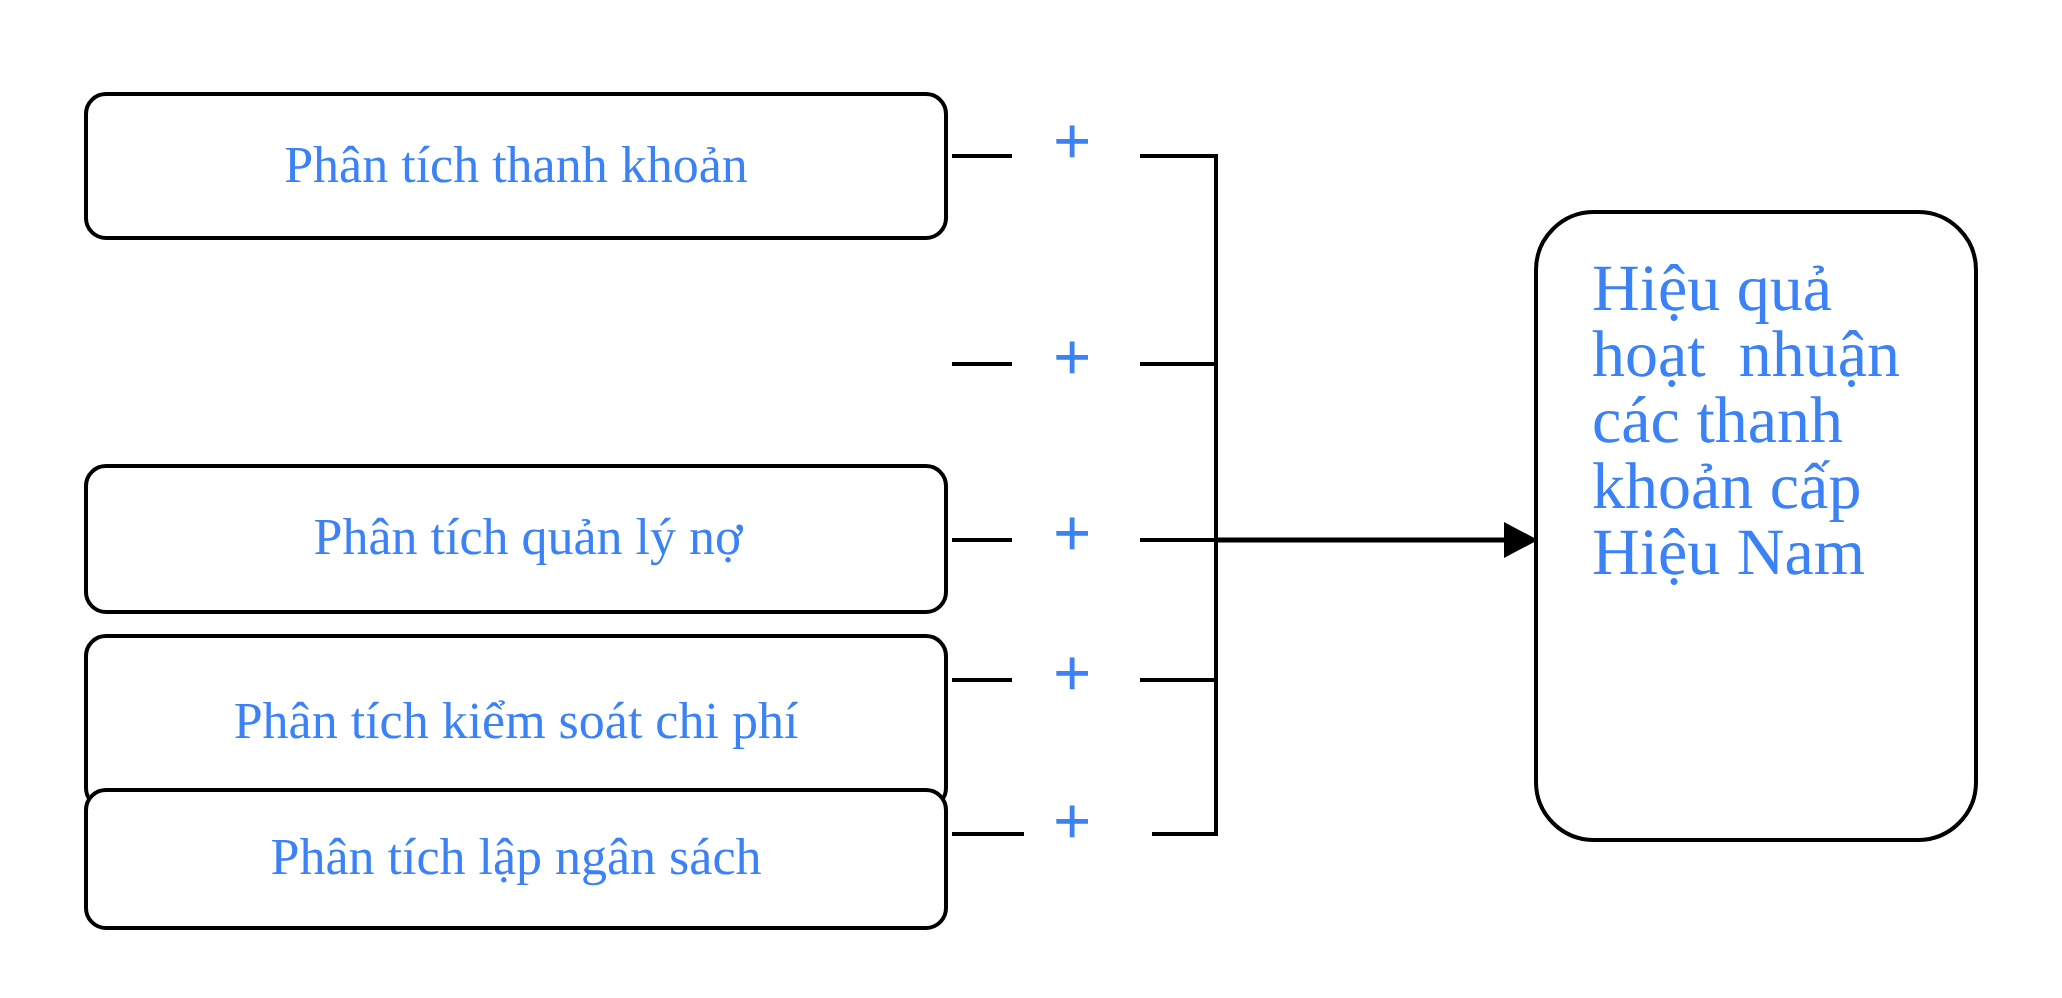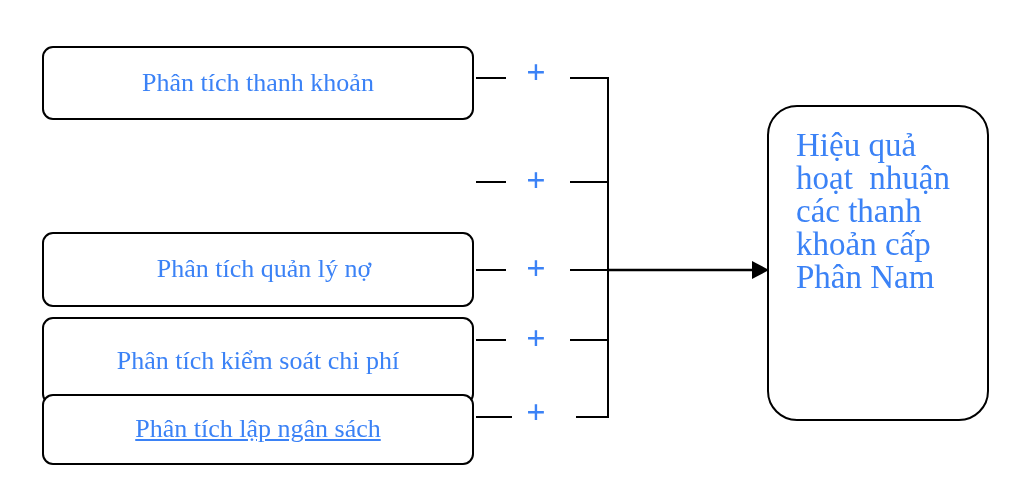--- a/index.html
+++ b/index.html
@@ -31,21 +31,21 @@
   .src-box .label {
     font-size: 26px;
     line-height: 1.1;
     text-align: center;
     white-space: pre;
   }
   #src-1 { top: 46px;  height: 74px; }
   #src-2 { top: 144px; height: 71px; }
   #src-3 { top: 232px; height: 75px; padding-left: 12px; }
   #src-4 { top: 317px; height: 88px; }
-  #src-5 { top: 394px; height: 71px; text-decoration: underline; }
+  #src-5 { top: 394px; height: 71px; }
 
   .plus {
     position: absolute;
     left: 508px;
     width: 56px;
     height: 40px;
     display: flex;
     align-items: center;
     justify-content: center;
     font-size: 34px;
@@ -133,16 +133,16 @@
   <div class="plus" id="plus-2">+</div>
   <div class="plus" id="plus-3">+</div>
   <div class="plus" id="plus-4">+</div>
   <div class="plus" id="plus-5">+</div>
 
   <div class="result-box">
     <span class="line">Hiệu quả</span>
     <span class="line">hoạt  nhuận</span>
     <span class="line">các thanh</span>
     <span class="line">khoản cấp</span>
-    <span class="line">Phân Nam</span>
+    <span class="line">Hiệu Nam</span>
   </div>
 
 </div>
 
 </body></html>

